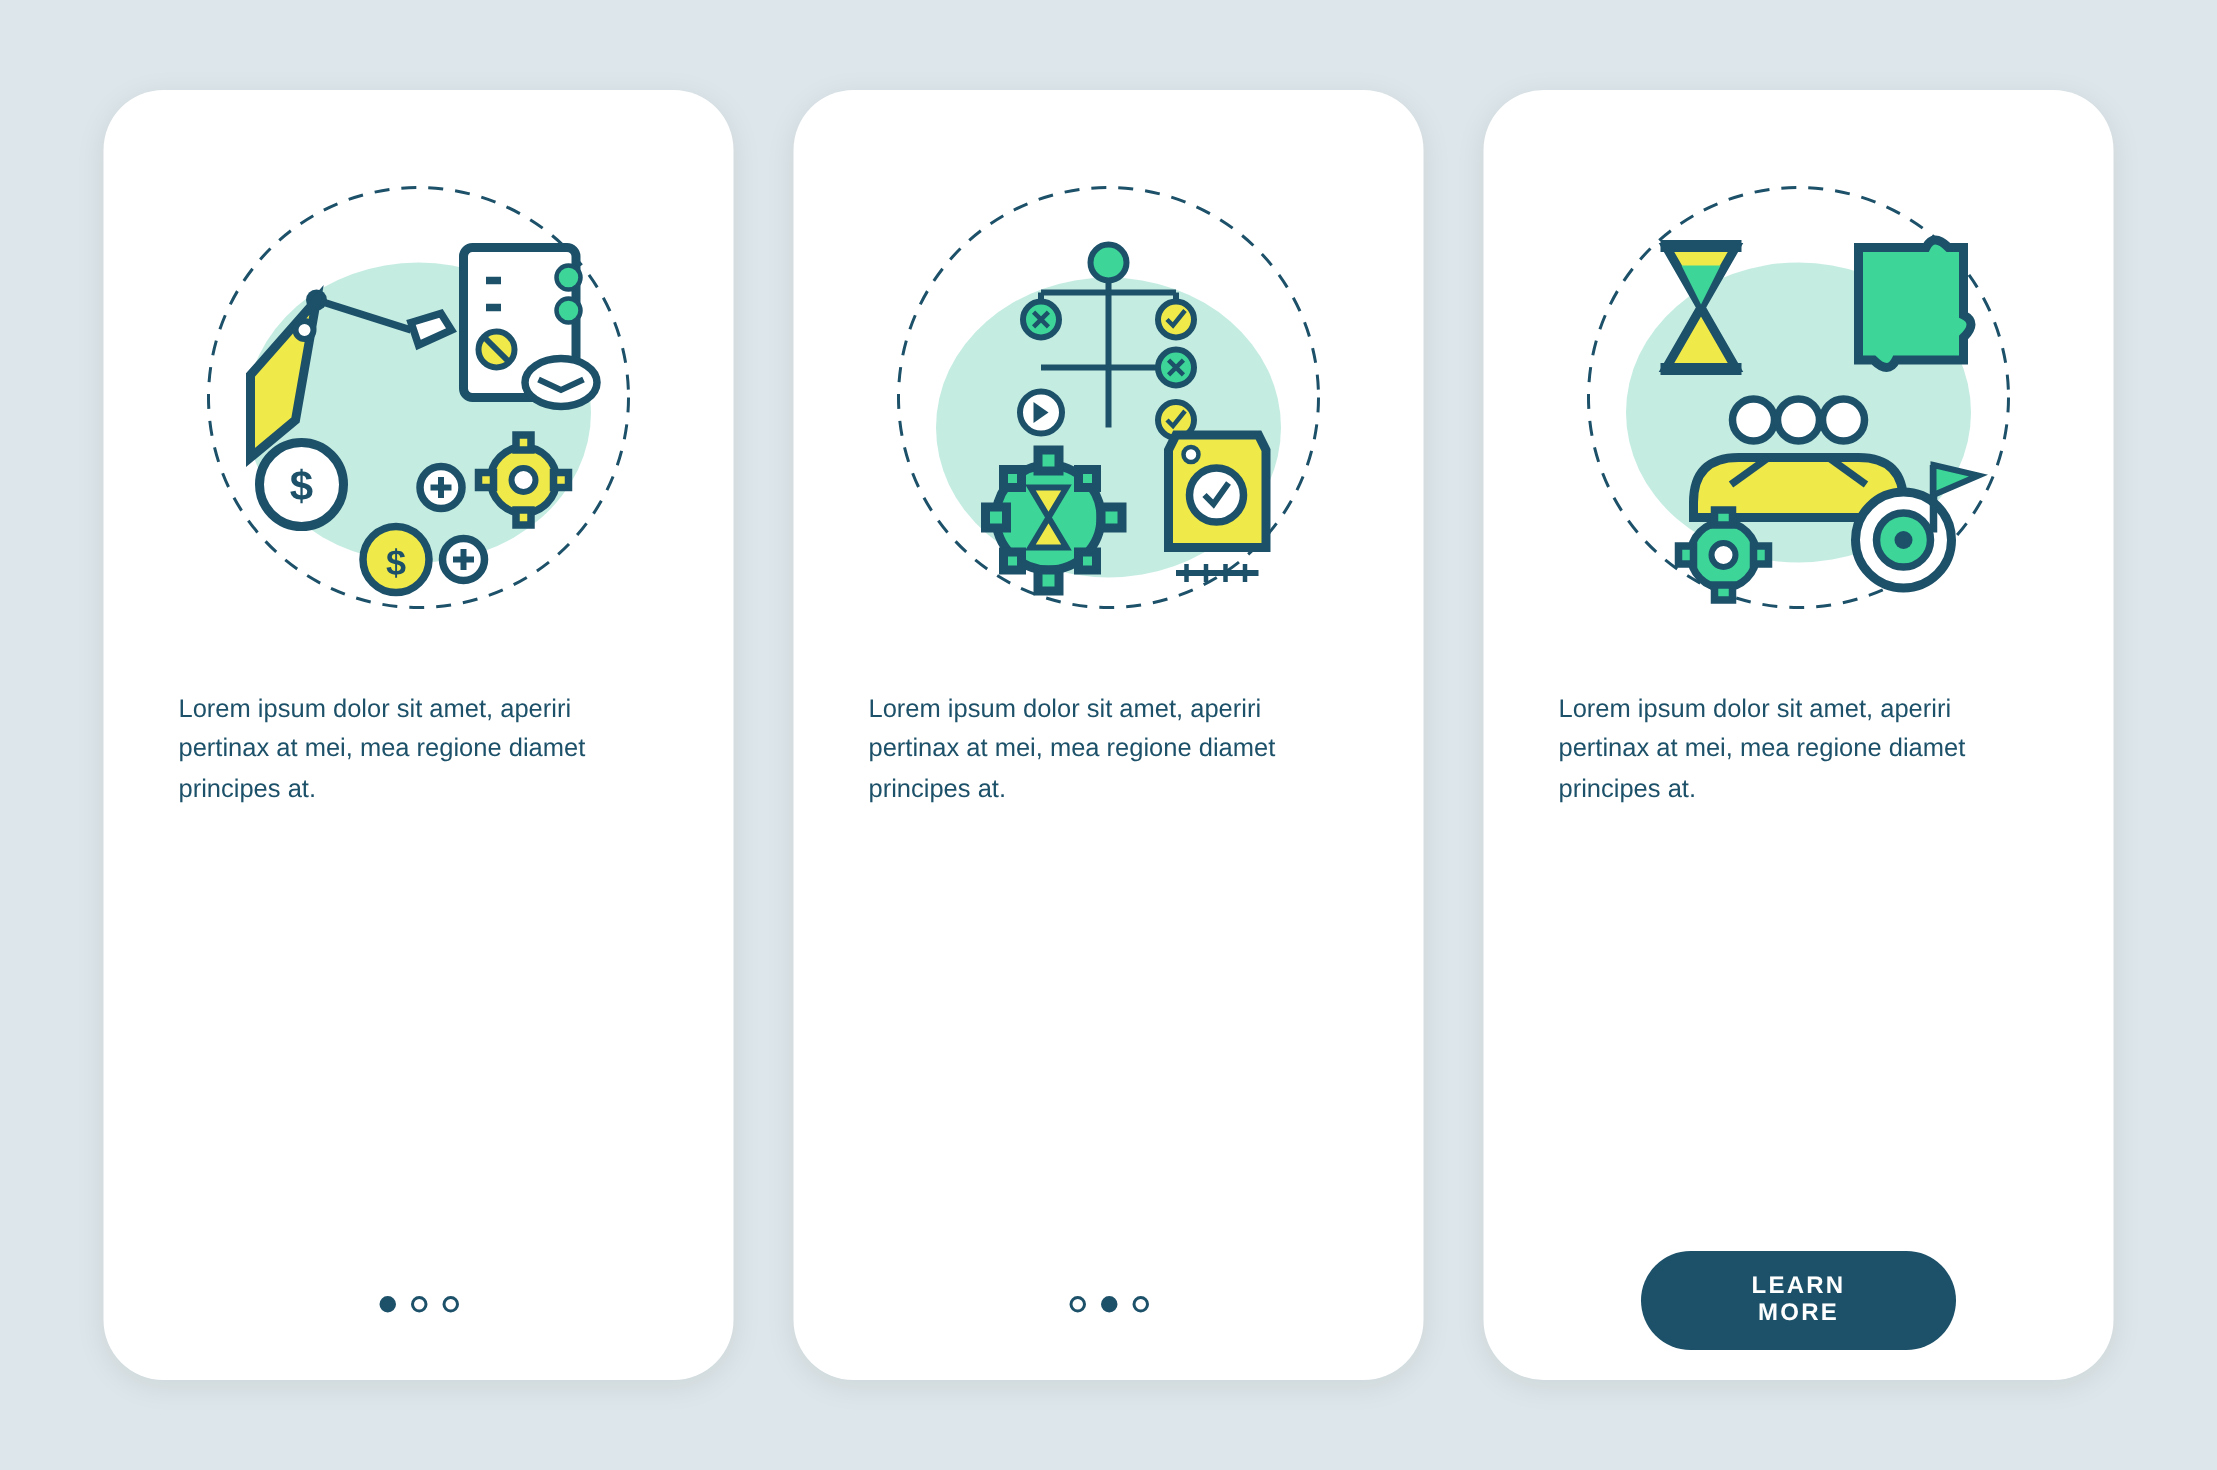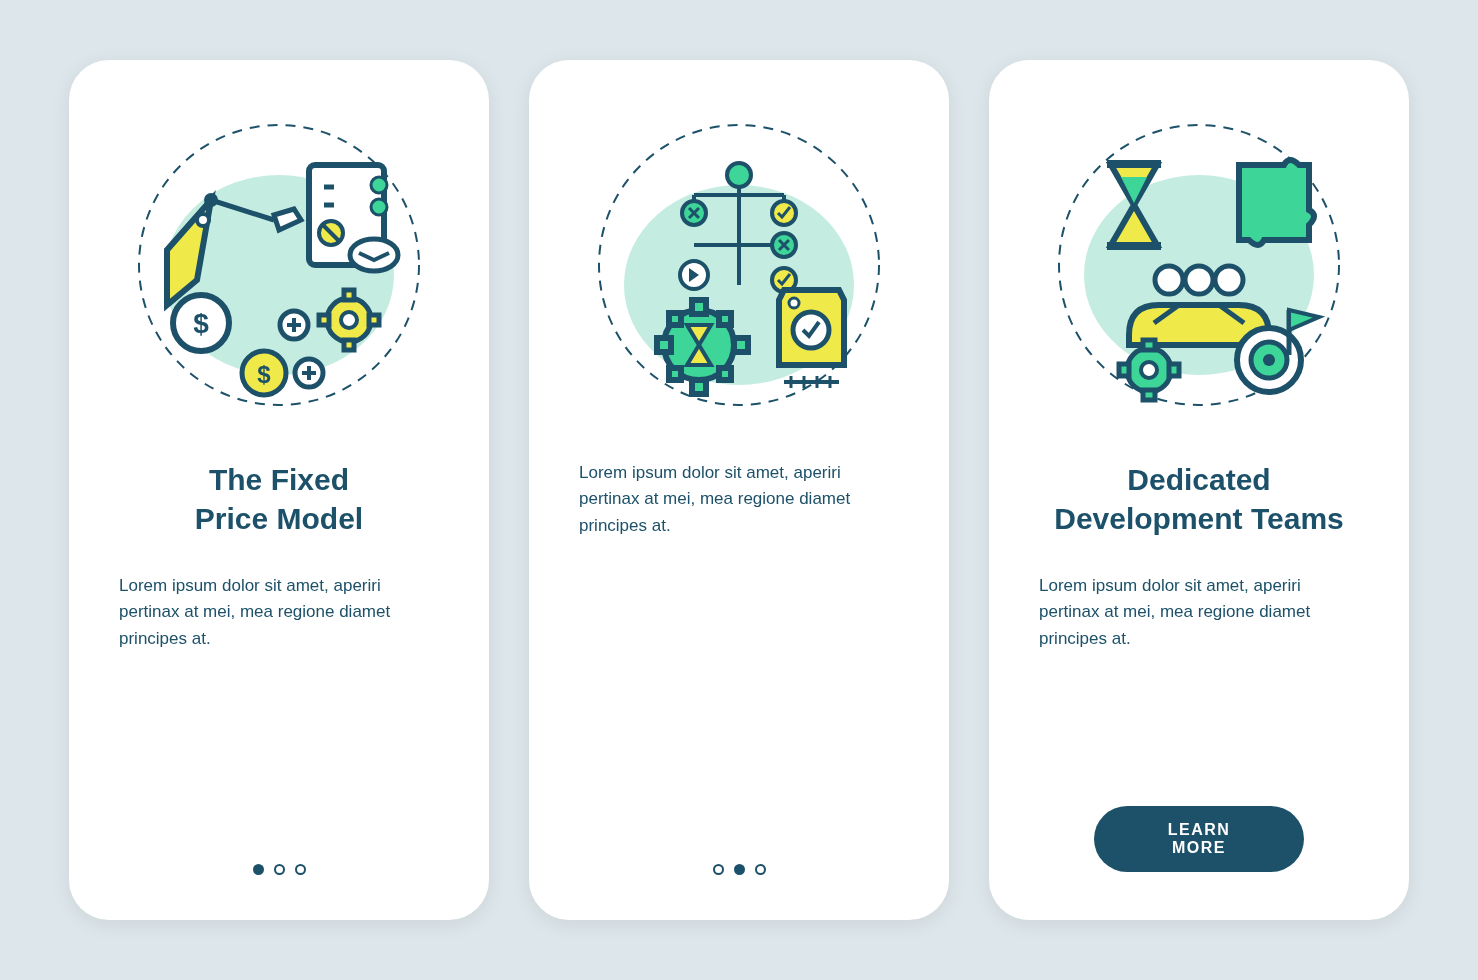--- a/index.html
+++ b/index.html
@@ -72,21 +72,21 @@
       height: 11px;
       border-radius: 50%;
       border: 2px solid #1c5169;
       background: transparent;
     }
     .dot.active {
       background: #1c5169;
     }
     .cta-button {
       position: absolute;
-      bottom: 48px;
+      bottom: 20px;
       left: 50%;
       transform: translateX(-50%);
       background: #1c5169;
       color: #ffffff;
       border: none;
       padding: 15px 48px;
       font-size: 16px;
       font-weight: 700;
       letter-spacing: 1.5px;
       border-radius: 50px;
@@ -136,21 +136,20 @@
         <circle cx="175" cy="220" r="14" fill="#fff" stroke="#1c5169" stroke-width="5"></circle>
         <line x1="175" y1="213" x2="175" y2="227" stroke="#1c5169" stroke-width="4"></line>
         <line x1="168" y1="220" x2="182" y2="220" stroke="#1c5169" stroke-width="4"></line>
         <circle cx="145" cy="268" r="22" fill="#f0e94a" stroke="#1c5169" stroke-width="5"></circle>
         <text x="145" y="278" font-size="24" font-weight="bold" text-anchor="middle" fill="#1c5169">$</text>
         <circle cx="190" cy="268" r="14" fill="#fff" stroke="#1c5169" stroke-width="5"></circle>
         <line x1="190" y1="261" x2="190" y2="275" stroke="#1c5169" stroke-width="4"></line>
         <line x1="183" y1="268" x2="197" y2="268" stroke="#1c5169" stroke-width="4"></line>
       </svg>
     </div>
-    <h2 class="title">The Fixed<br>Price Model</h2>
     <p class="description">Lorem ipsum dolor sit amet, aperiri pertinax at mei, mea regione diamet principes at.</p>
     <div class="dots">
       <span class="dot active"></span>
       <span class="dot"></span>
       <span class="dot"></span>
     </div>
   </div>
 
   <div class="card">
     <div class="illustration">
@@ -237,18 +236,17 @@
         </g>
 
         <circle cx="230" cy="255" r="32" fill="#fff" stroke="#1c5169" stroke-width="6"></circle>
         <circle cx="230" cy="255" r="18" fill="#3dd598" stroke="#1c5169" stroke-width="5"></circle>
         <circle cx="230" cy="255" r="6" fill="#1c5169"></circle>
 
         <line x1="250" y1="205" x2="250" y2="250" stroke="#1c5169" stroke-width="5"></line>
         <path d="M250 205 L280 212 L250 225 Z" fill="#3dd598" stroke="#1c5169" stroke-width="4"></path>
       </svg>
     </div>
-    <h2 class="title">Dedicated<br>Development Teams</h2>
     <p class="description">Lorem ipsum dolor sit amet, aperiri pertinax at mei, mea regione diamet principes at.</p>
     <button class="cta-button">LEARN MORE</button>
   </div>
 
 </div>
 
 </body></html>

